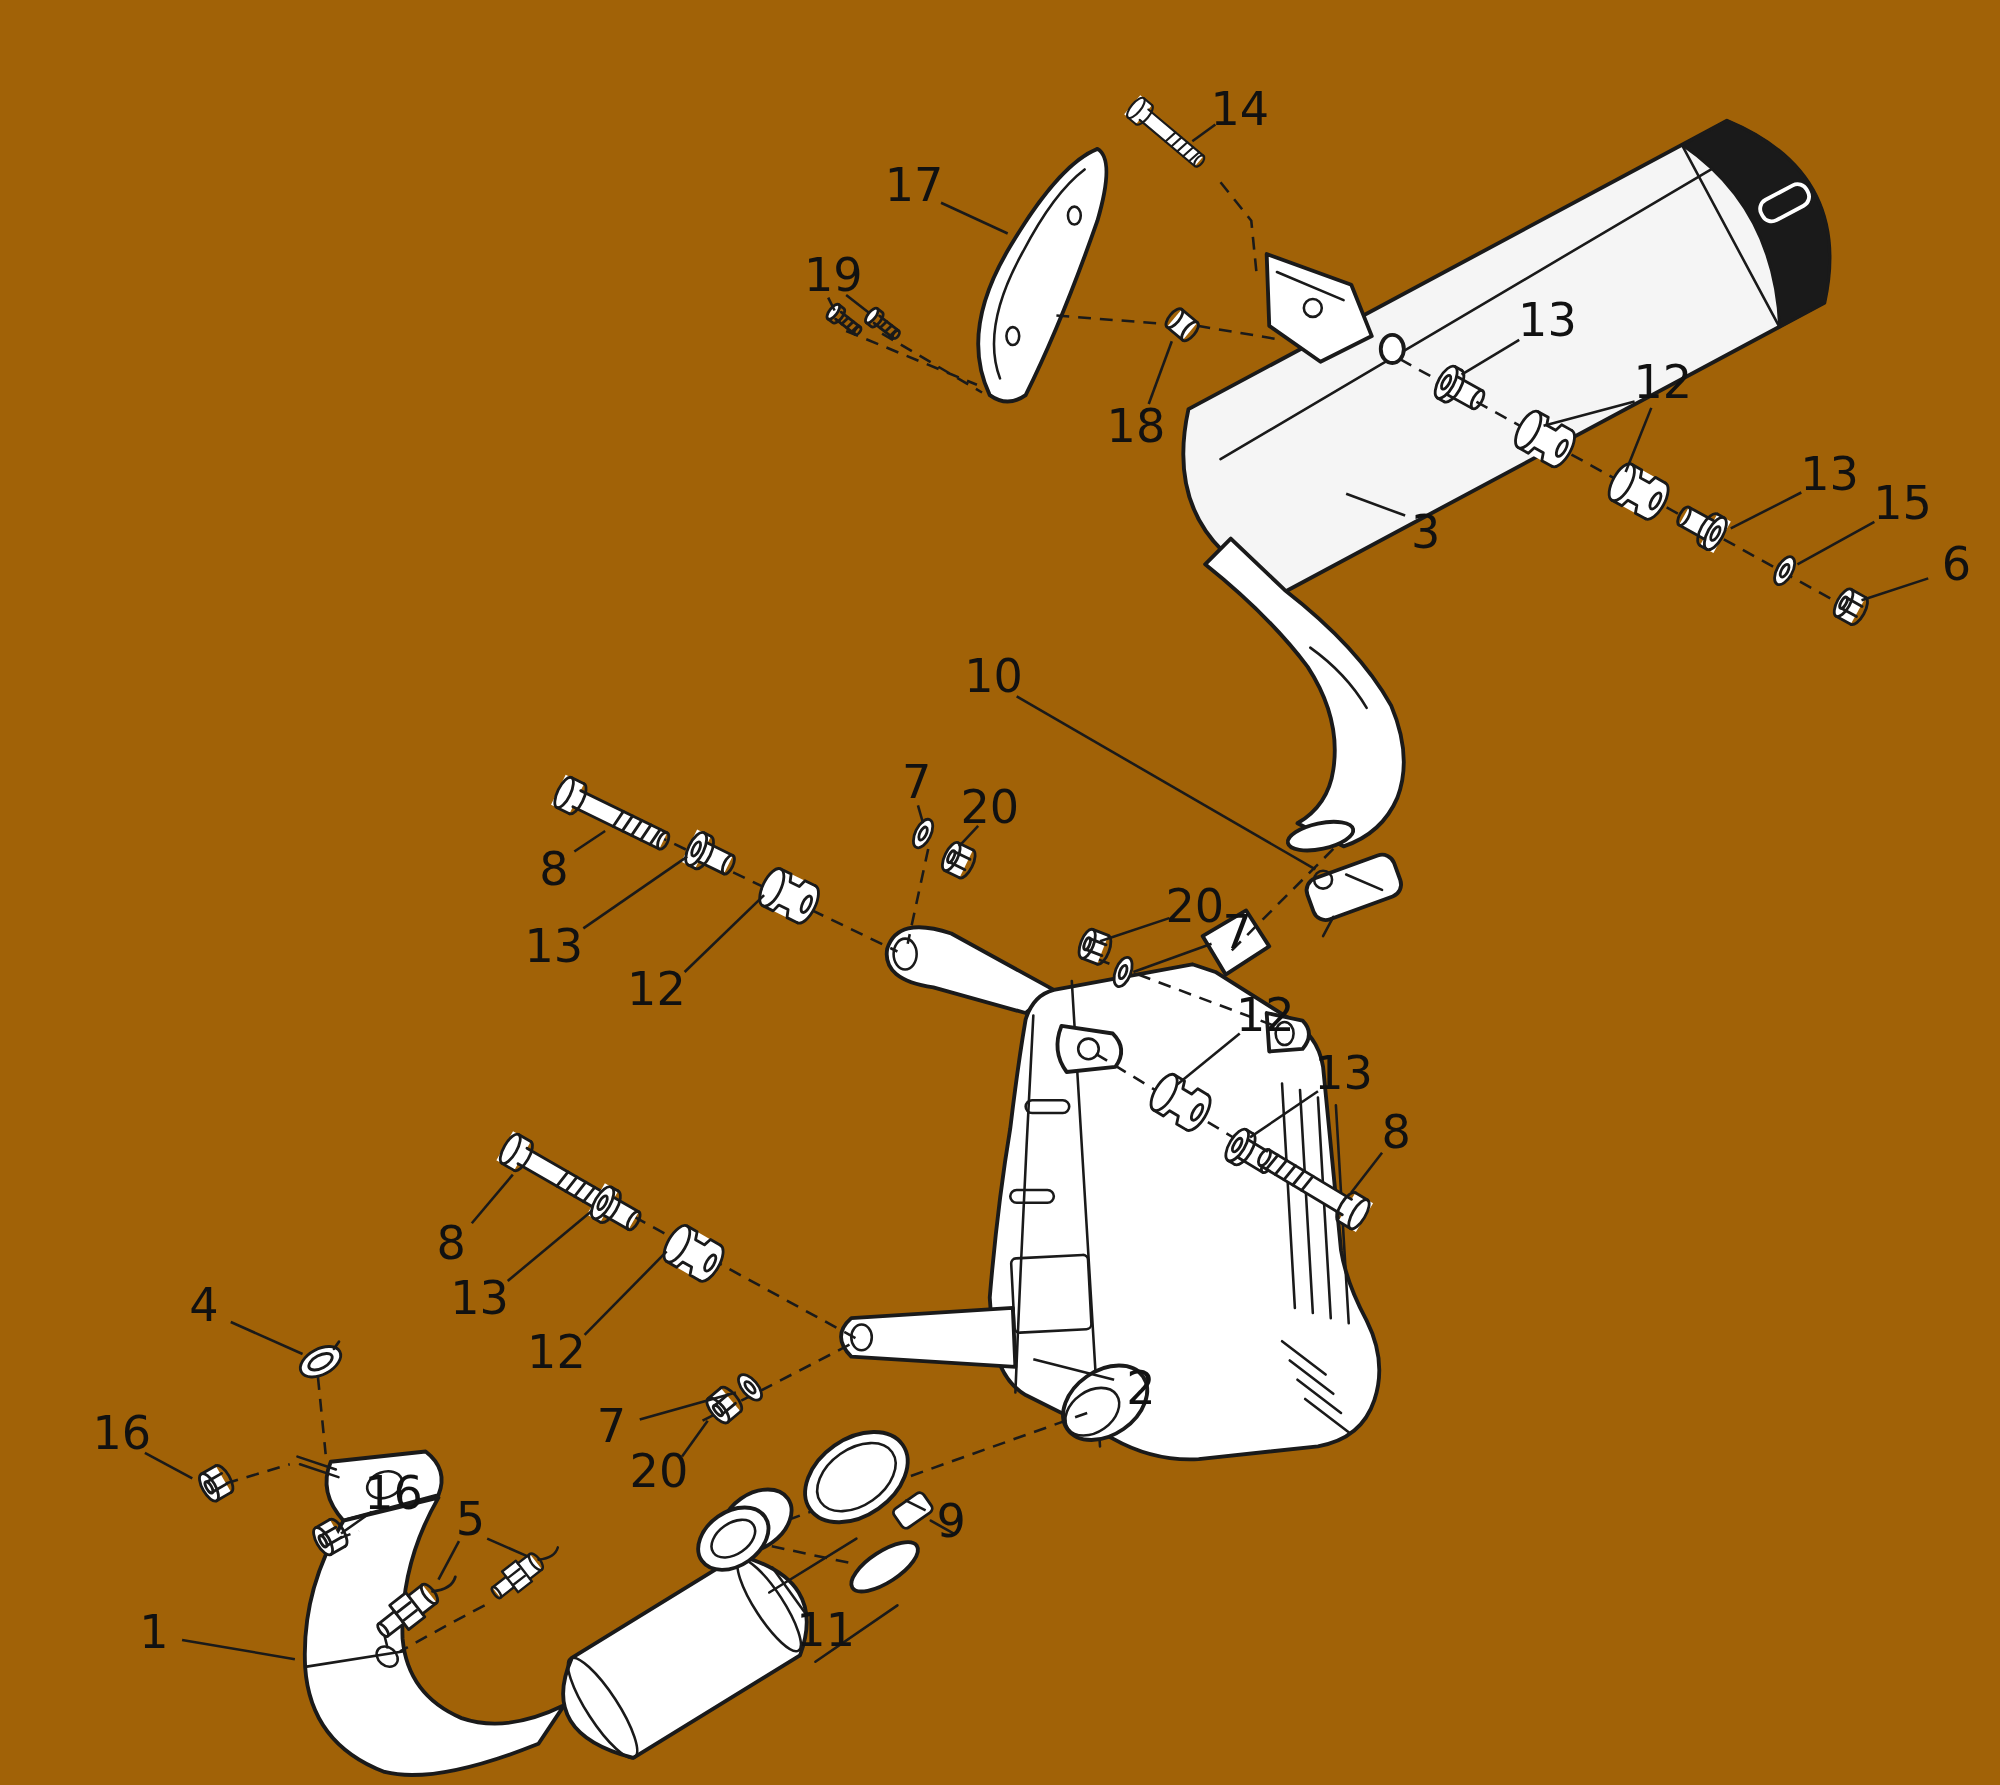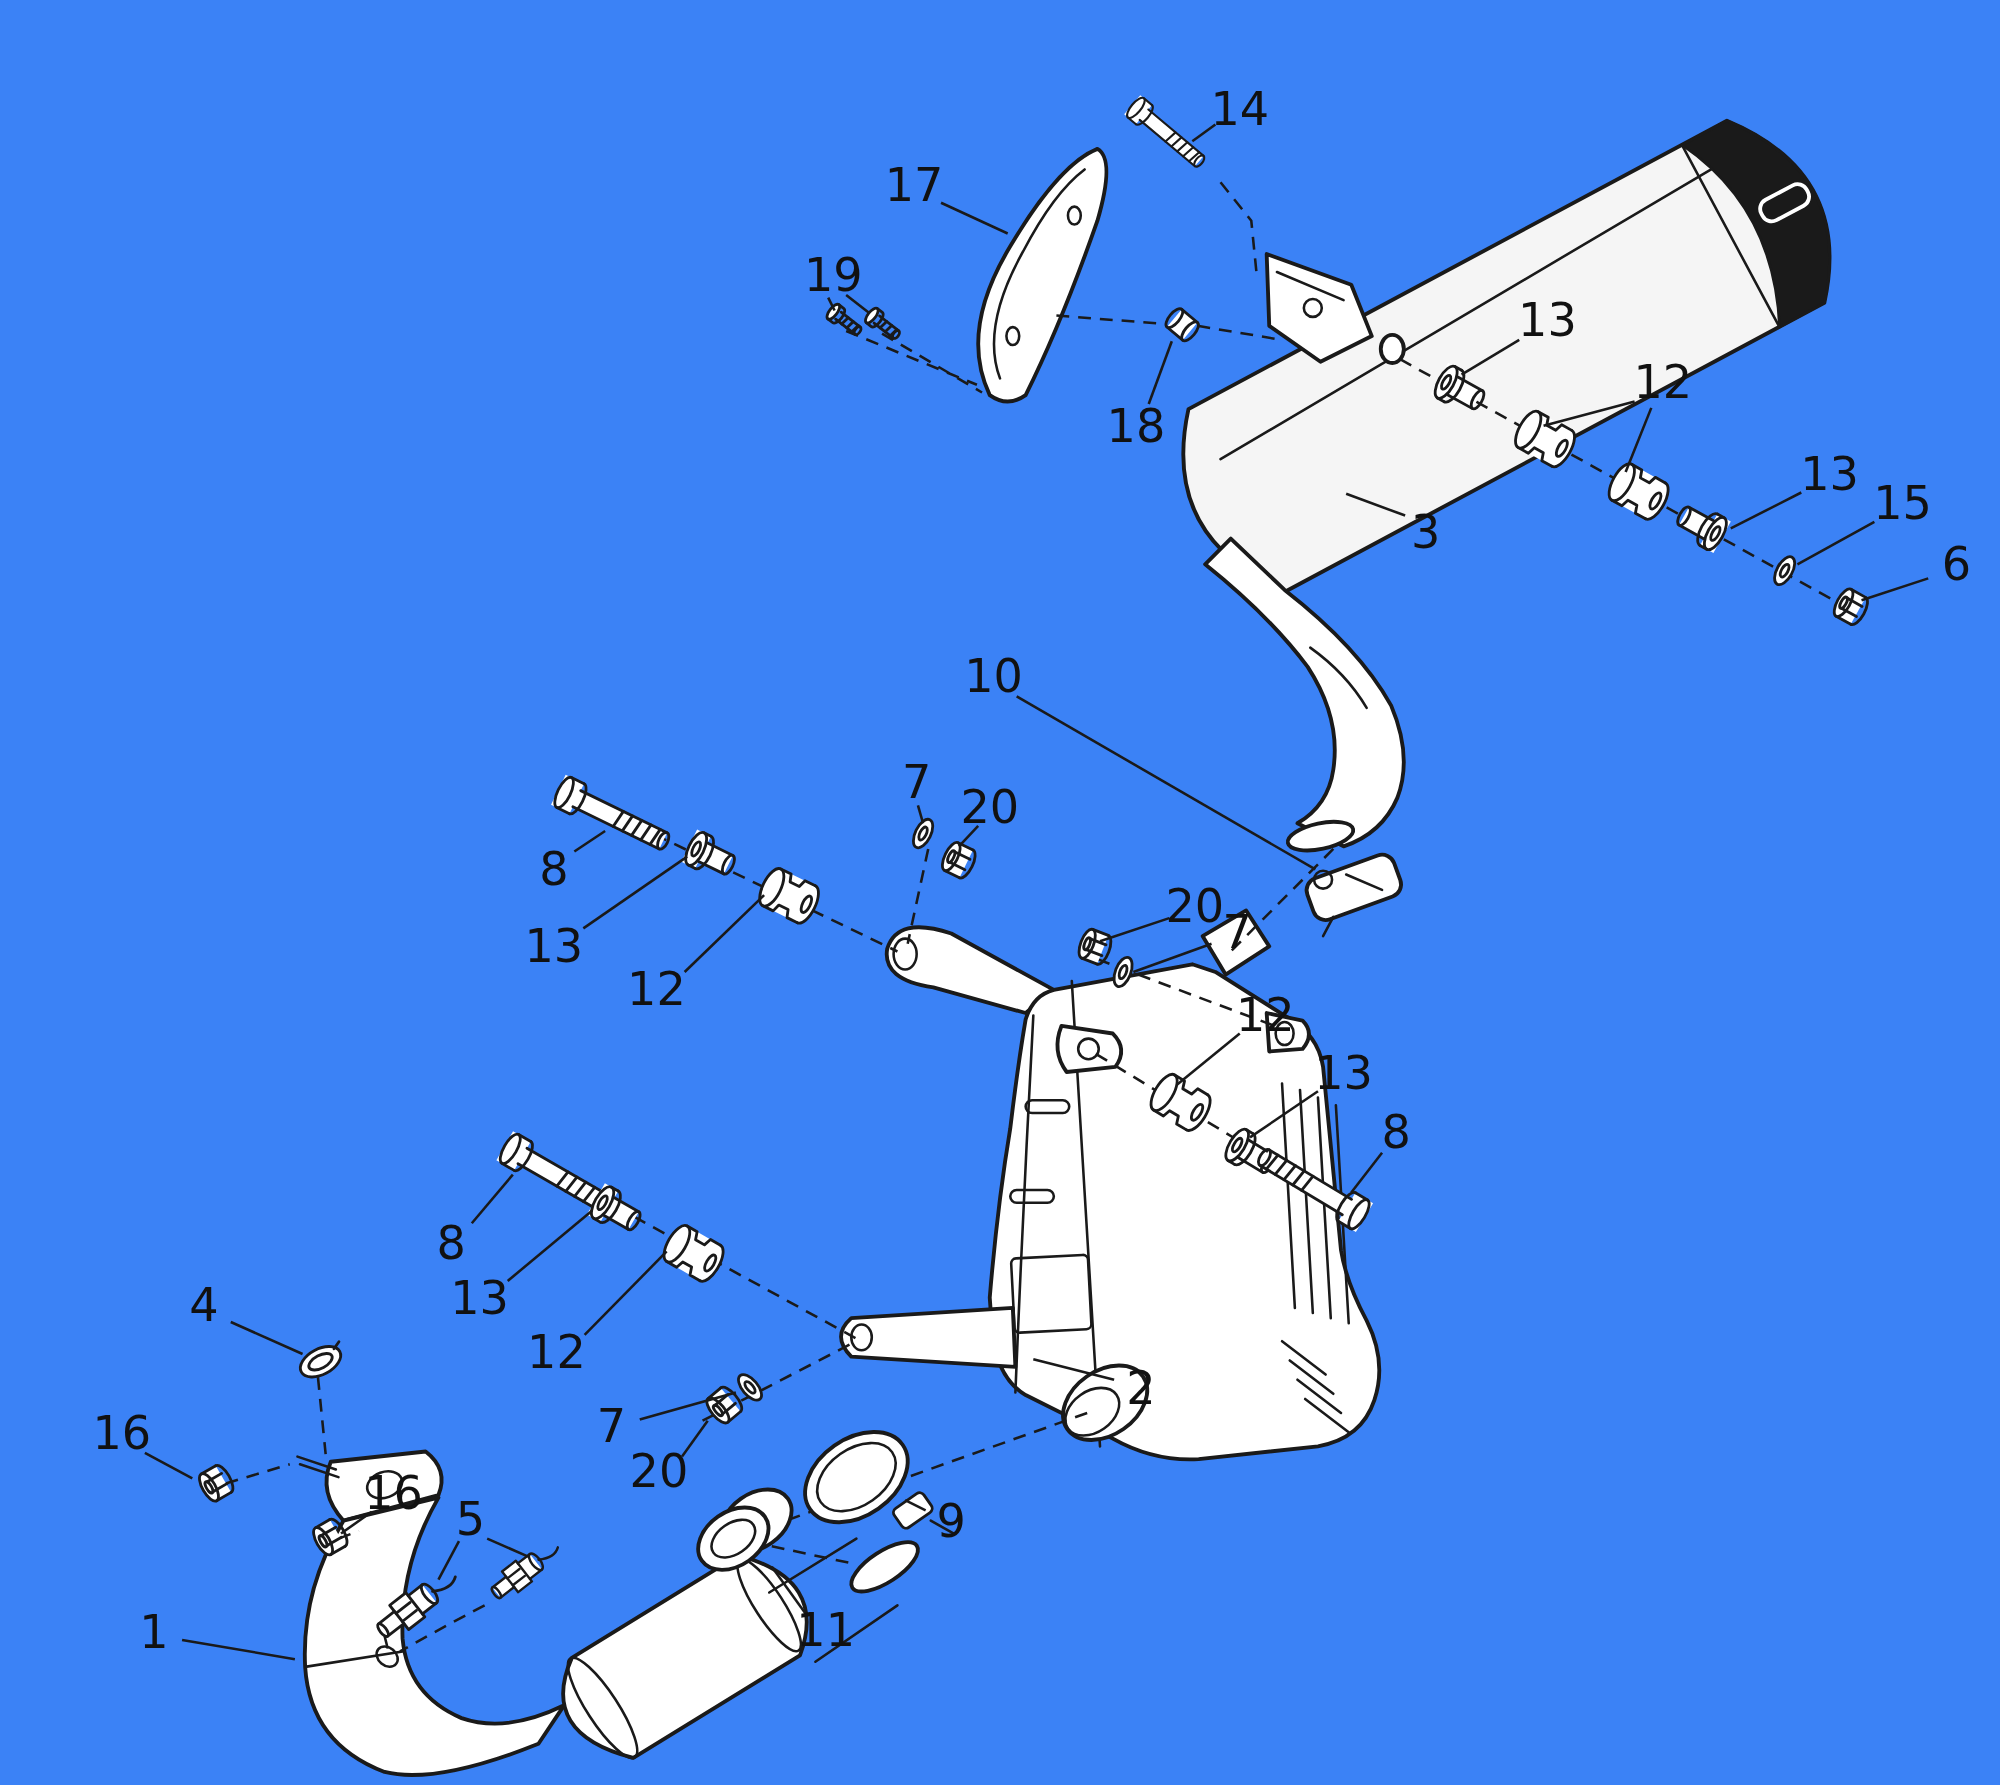--- a/index.html
+++ b/index.html
@@ -1,17 +1,17 @@
 <!DOCTYPE html>
 <html><head>
 <meta charset="utf-8">
 <style>
   html,body{margin:0;padding:0;background:#ffffff;}
   body{width:2000px;height:1785px;overflow:hidden;font-family:"DejaVu Sans",sans-serif;}
-  .stage{position:relative;width:2000px;height:1785px;background:#3b82f6;}
+  .stage{position:relative;width:2000px;height:1785px;background:#a16207;}
   svg{display:block;width:2000px;height:1785px;}
   .shape{fill:#ffffff;stroke:#1a1a1a;stroke-width:3;stroke-linejoin:round;stroke-linecap:round;}
   .shape-g{fill:#f5f5f5;stroke:#1a1a1a;stroke-width:3;stroke-linejoin:round;stroke-linecap:round;}
   .detail{fill:none;stroke:#1a1a1a;stroke-width:2;stroke-linejoin:round;stroke-linecap:round;}
   .ln{fill:none;stroke:#1a1a1a;stroke-width:2.2;stroke-linejoin:round;stroke-linecap:round;}
   .sil{fill:#ffffff;stroke:none;}
   .dash{fill:none;stroke:#1a1a1a;stroke-width:2;stroke-dasharray:10 7;}
   .capfill{fill:#1a1a1a;stroke:#1a1a1a;stroke-width:2;}
   .tip{fill:none;stroke:#ffffff;stroke-width:3;}
   .leader{stroke:#1a1a1a;stroke-width:2;}

